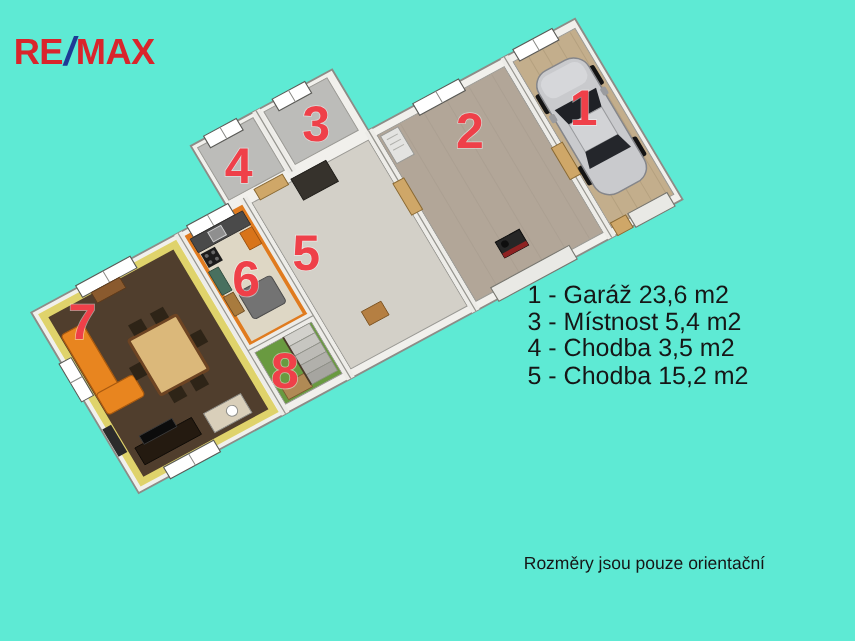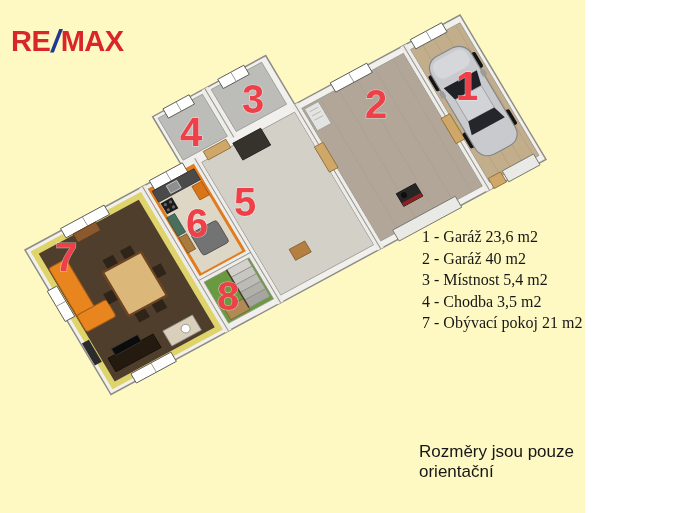--- a/index.html
+++ b/index.html
@@ -1,36 +1,36 @@
 <!DOCTYPE html>
 <html><head>
 <meta charset="utf-8">
 <style>
   html,body{margin:0;padding:0;background:#ffffff;}
   .canvas{
-    position:relative;width:585px;height:513px;background:#fef9c3;overflow:hidden;
+    position:relative;width:684px;height:513px;background:#5eead4;overflow:hidden;
     font-family:"Liberation Sans",sans-serif;
   }
   .logo{
     position:absolute;left:11px;top:22px;
     font-size:29px;font-weight:bold;letter-spacing:-0.5px;
     color:#d9252c;white-space:nowrap;
   }
   .logo .slash{
     color:#1d3a96;font-style:italic;font-size:32px;font-weight:bold;
     margin:0 1px;display:inline-block;transform:translateY(1px);
   }
   .plan-svg{position:absolute;left:0;top:0;}
   .legend{
     position:absolute;left:422px;top:226px;
-    font-size:16px;line-height:21.5px;color:#161616;font-family:Liberation Serif, serif;
+    font-size:20px;line-height:21.5px;color:#161616;
   }
   .note{
     position:absolute;left:419px;top:442px;
-    font-size:17px;color:#161616;
+    font-size:14px;color:#161616;
   }
 </style>
 </head>
 <body>
 
 <div class="canvas">
 
   <div class="logo">
     <span>RE</span><span class="slash">/</span><span>MAX</span>
   </div>
@@ -173,21 +173,20 @@
       <text x="191" y="146">4</text>
       <text x="245" y="216">5</text>
       <text x="197" y="237">6</text>
       <text x="66" y="271">7</text>
       <text x="228" y="310">8</text>
     </g>
   </svg>
 
   <div class="legend">
     <div class="legend-line">1 - Garáž 23,6 m2</div>
-    <div class="legend-line">2 - Garáž 40 m2</div>
     <div class="legend-line">3 - Místnost 5,4 m2</div>
     <div class="legend-line">4 - Chodba 3,5 m2</div>
-    <div class="legend-line">7 - Obývací pokoj 21 m2</div>
+    <div class="legend-line">5 - Chodba 15,2 m2</div>
   </div>
 
   <div class="note">Rozměry jsou pouze orientační</div>
 
 </div>
 
 </body></html>

